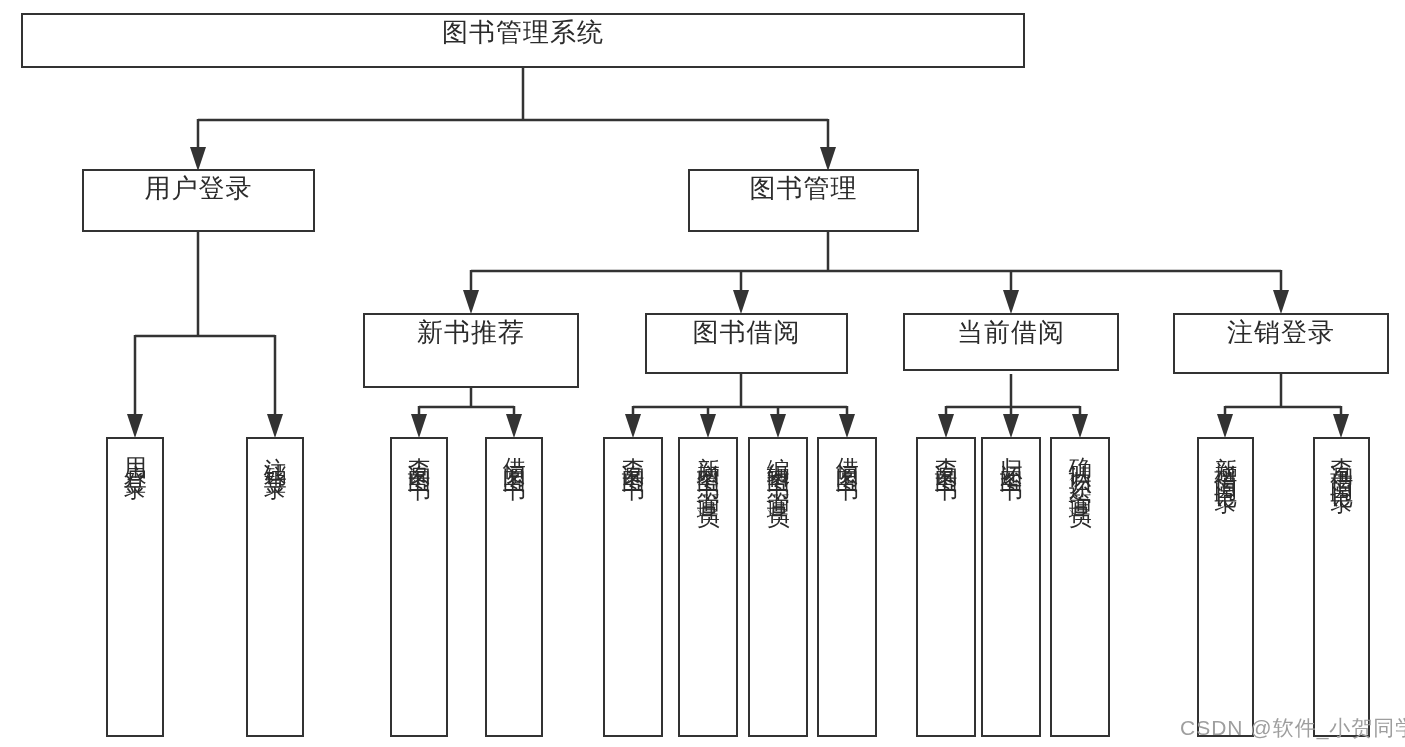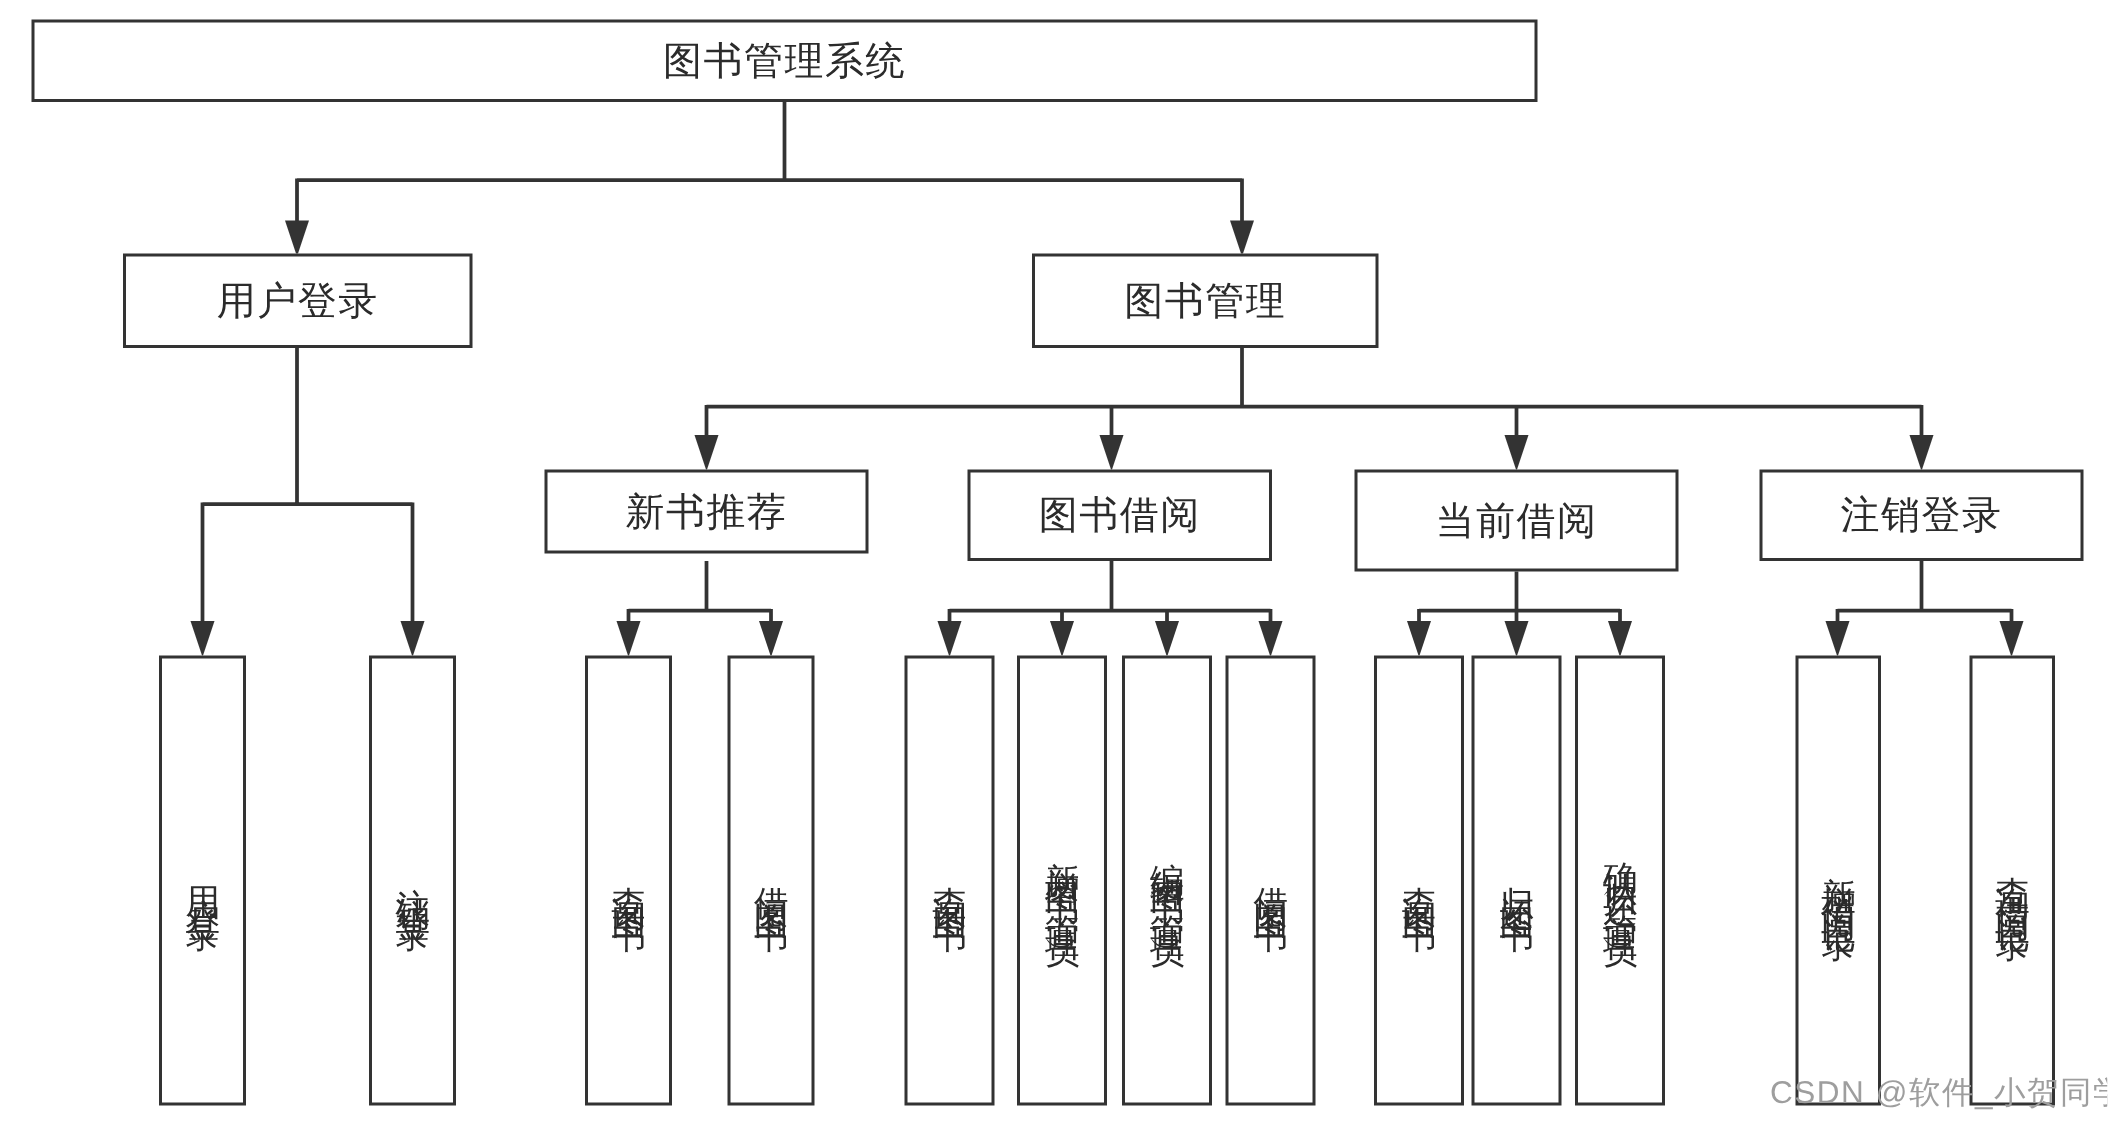--- a/index.html
+++ b/index.html
@@ -9,21 +9,21 @@
     background:#ffffff;
     font-family:"Liberation Sans","DejaVu Sans",sans-serif;
     overflow:hidden;
   }
   #wires{position:absolute;left:0;top:0;z-index:0;}
   .box{
     position:absolute;
     box-sizing:border-box;
     background:#ffffff;
     border:2.5px solid #333333;
-    display:flex;align-items:center;justify-content:center;
+    display:flex;align-items:flex-start;justify-content:center;
     color:#2b2b2b;
     z-index:1;
   }
   .box.h span{
     font-size:26px;
     letter-spacing:1px;
     white-space:nowrap;
   }
   .box.v span{
     writing-mode:vertical-rl;
@@ -84,27 +84,27 @@
     <span>图书管理系统</span>
   </div>
 
   <div class="box h" style="left:82px;top:169px;width:233px;height:63px">
     <span>用户登录</span>
   </div>
   <div class="box h" style="left:688px;top:169px;width:231px;height:63px">
     <span>图书管理</span>
   </div>
 
-  <div class="box h" style="left:363px;top:313px;width:216px;height:56px">
+  <div class="box h" style="left:363px;top:313px;width:216px;height:75px">
     <span>新书推荐</span>
   </div>
   <div class="box h" style="left:645px;top:313px;width:203px;height:61px">
     <span>图书借阅</span>
   </div>
-  <div class="box h" style="left:903px;top:313px;width:216px;height:68px">
+  <div class="box h" style="left:903px;top:313px;width:216px;height:58px">
     <span>当前借阅</span>
   </div>
   <div class="box h" style="left:1173px;top:313px;width:216px;height:61px">
     <span>注销登录</span>
   </div>
 
   <div class="box v" style="left:106px;top:437px;width:58px;height:300px">
     <span>用户登录</span>
   </div>
   <div class="box v" style="left:246px;top:437px;width:58px;height:300px">

